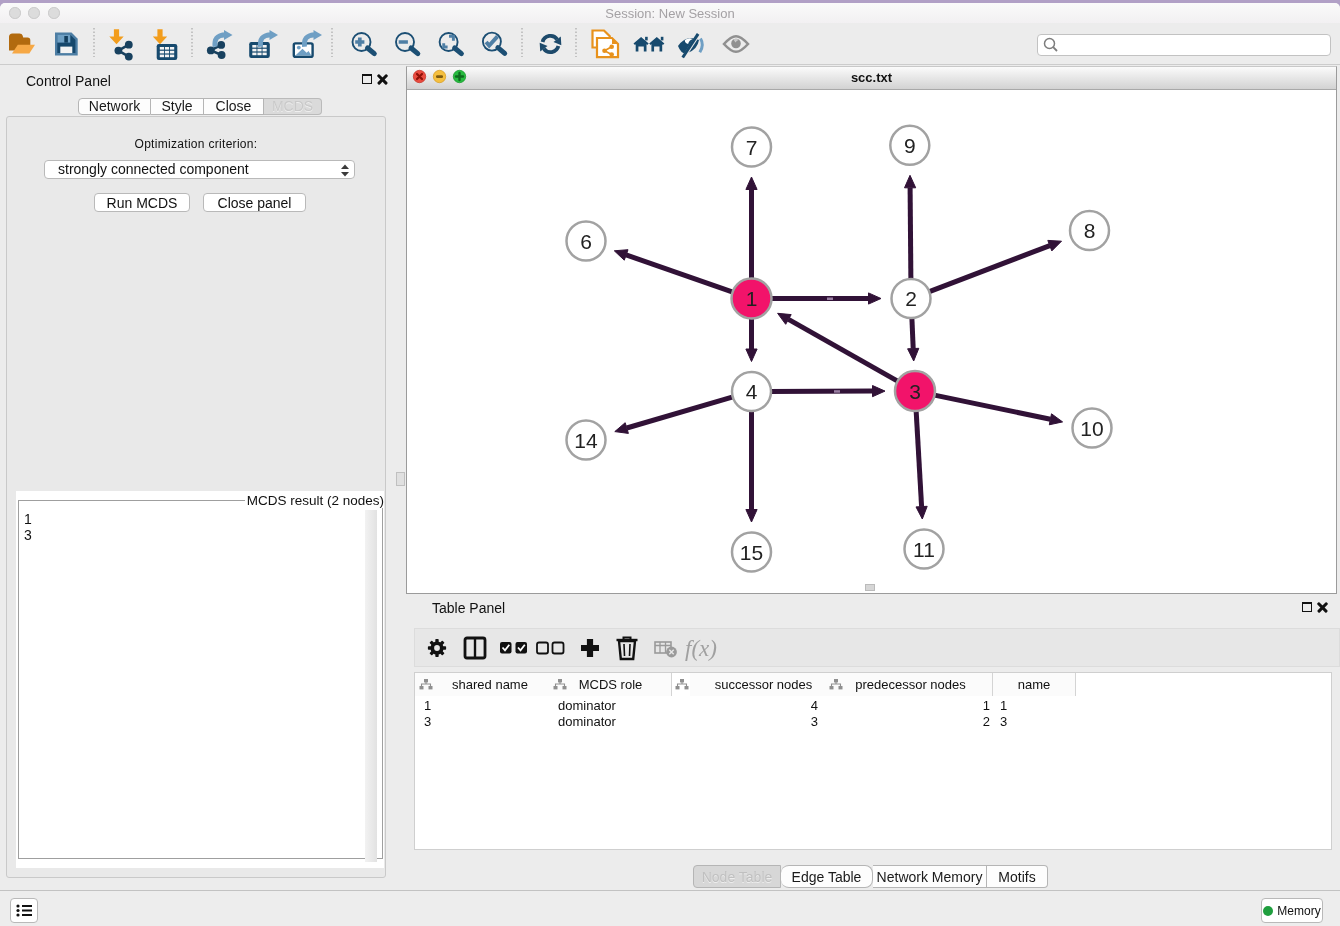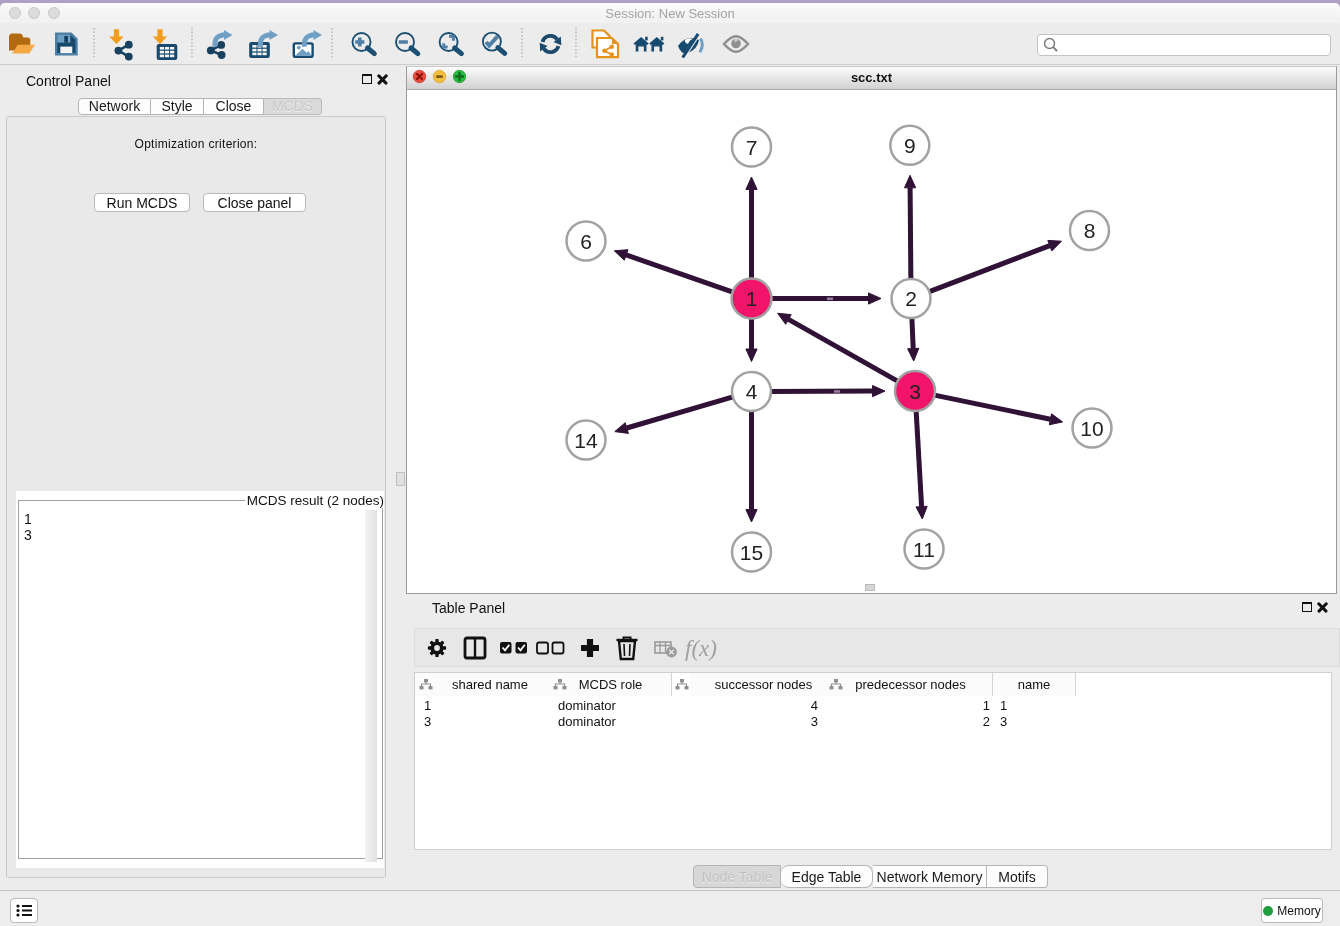--- a/index.html
+++ b/index.html
@@ -209,20 +209,26 @@
     <div class="maxico" style="position:absolute;left:362px;top:8px;"></div>
     <div class="cross" style="position:absolute;left:377px;top:7px;"></div>
     <div class="tabs" style="left:78px;top:31.5px;height:17px;">
       <div class="tab first" style="width:73px;">Network</div>
       <div class="tab" style="width:53px;">Style</div>
       <div class="tab" style="width:60px;">Close</div>
       <div class="tab sel last" style="width:58px;">MCDS</div>
     </div>
     <div style="position:absolute;left:6px;top:50px;width:380px;height:762px;background:#e9e9e9;border:1px solid #c9c9c9;border-radius:3px;box-sizing:border-box;"></div>
     <div style="position:absolute;left:0px;top:71px;width:392px;text-align:center;font-size:12px;color:#111;letter-spacing:0.3px;">Optimization criterion:</div>
+    <div style="position:absolute;left:44px;top:94px;width:311px;height:19px;background:#fff;border:1px solid #b9b9b9;border-radius:4px;box-sizing:border-box;font-size:14px;color:#111;line-height:17px;padding-left:13px;">strongly connected component
+      <svg style="position:absolute;right:3px;top:2px;" width="12" height="15" viewBox="0 0 12 15">
+          <polygon points="6,1.5 10,6 2,6" fill="#3a3a3a"></polygon>
+          <polygon points="6,13.5 10,9 2,9" fill="#3a3a3a"></polygon>
+        </svg>
+    </div>
     <div class="btn" style="position:absolute;left:94px;top:127px;width:96px;height:19px;">Run MCDS</div>
     <div class="btn" style="position:absolute;left:203px;top:127px;width:103px;height:19px;">Close panel</div>
     <div style="position:absolute;left:16px;top:425px;width:368px;height:377px;background:#fff;"></div>
     <fieldset style="position:absolute;left:18px;top:427px;width:363px;height:364px;border:1px solid #9f9f9f;margin:0;padding:0;background:#fff;">
       <legend style="font-size:13.5px;color:#111;margin-left:4px;padding:0 2px;text-align:right;">MCDS result (2 nodes)</legend>
       <div style="font-size:14px;color:#111;padding-left:5px;line-height:16px;margin-top:3px;">1<br>3</div>
       <div style="position:absolute;right:5px;top:2px;width:12px;height:352px;background:linear-gradient(90deg,#f2f2f2,#e2e2e2);"></div>
     </fieldset>
   </div>
 

